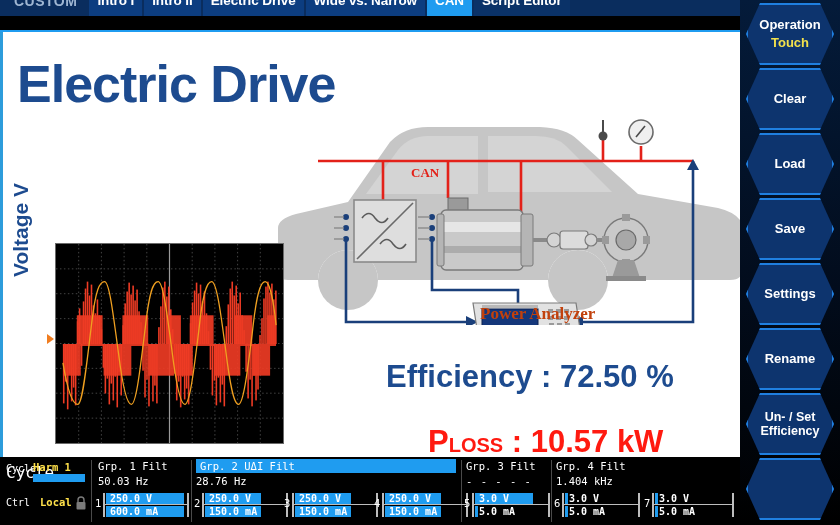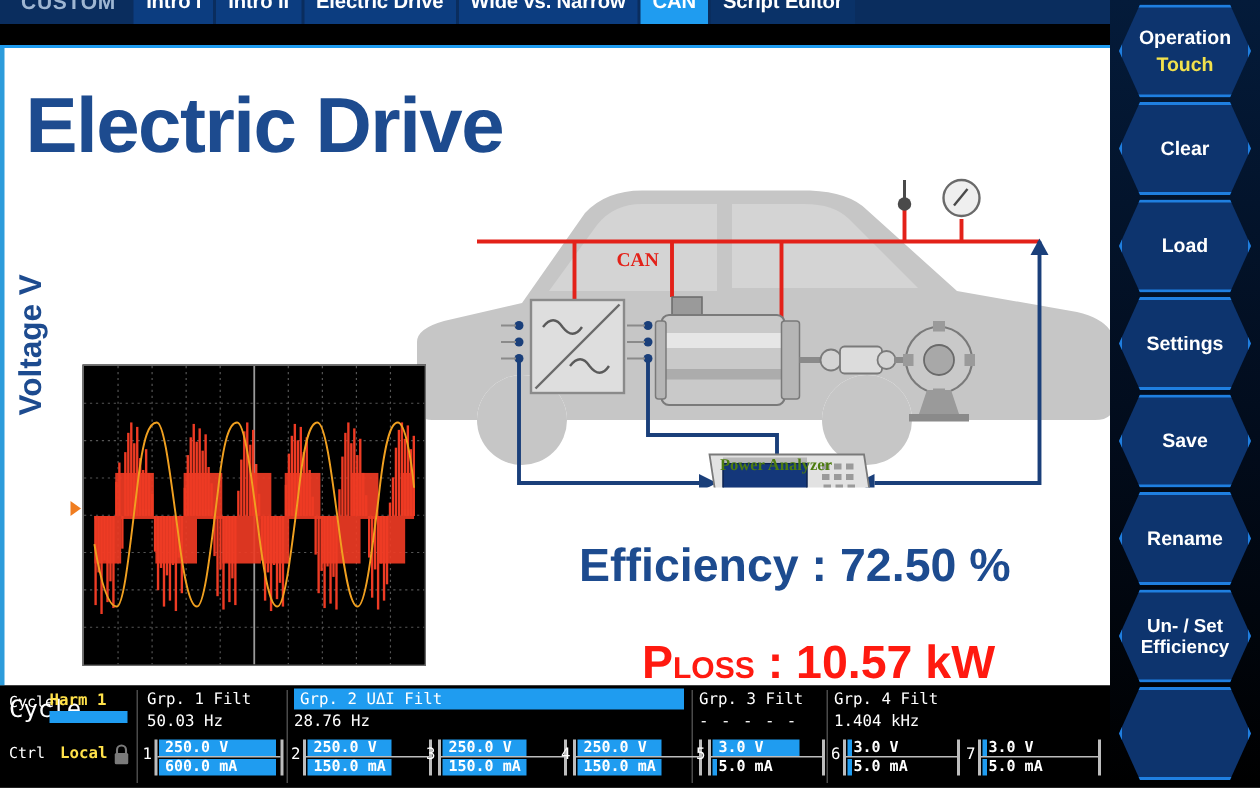--- a/index.html
+++ b/index.html
@@ -61,21 +61,21 @@
   .diagram { position: absolute; left: 275px; top: 78px; width: 465px; height: 215px; }
   .diagram svg { width: 100%; height: 100%; display: block; }
 
   .can-label {
     position: absolute; left: 408px; top: 133px;
     color: #e32119; font-size: 13px; font-weight: 700;
     font-family: "Liberation Serif", serif;
   }
   .pa-label {
     position: absolute; left: 477px; top: 272px;
-    color: #4d7c0f; font-size: 11px; font-weight: 700;
+    color: #c2410c; font-size: 17px; font-weight: 700;
     font-family: "Liberation Serif", serif;
   }
 
   
   .scope-label-y {
     position: absolute; left: 6px; top: 245px;
     color: #1d4b8f; font-size: 21px; font-weight: 700;
     transform: rotate(-90deg); transform-origin: left top;
     white-space: nowrap;
   }
@@ -516,24 +516,24 @@
       <div class="l1">Operation</div>
       <div class="l2">Touch</div>
     </div>
     <div class="hexbtn">
       <div class="l1">Clear</div>
     </div>
     <div class="hexbtn">
       <div class="l1">Load</div>
     </div>
     <div class="hexbtn">
+      <div class="l1">Save</div>
+    </div>
+    <div class="hexbtn">
       <div class="l1">Settings</div>
-    </div>
-    <div class="hexbtn">
-      <div class="l1">Save</div>
     </div>
     <div class="hexbtn">
       <div class="l1">Rename</div>
     </div>
     <div class="hexbtn">
       <div class="two">Un- / Set</div>
       <div class="two">Efficiency</div>
     </div>
     <div class="hexbtn empty"></div>
   </div>

